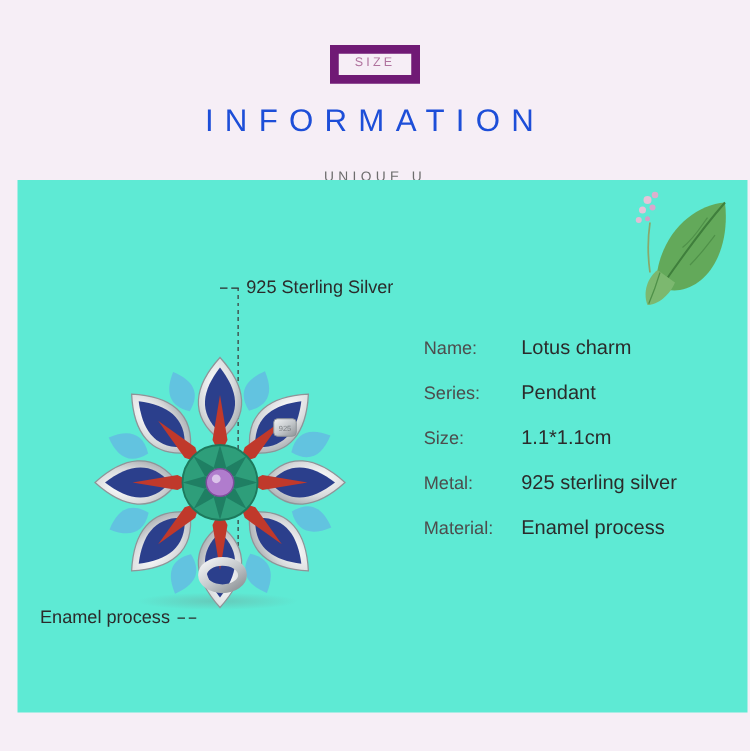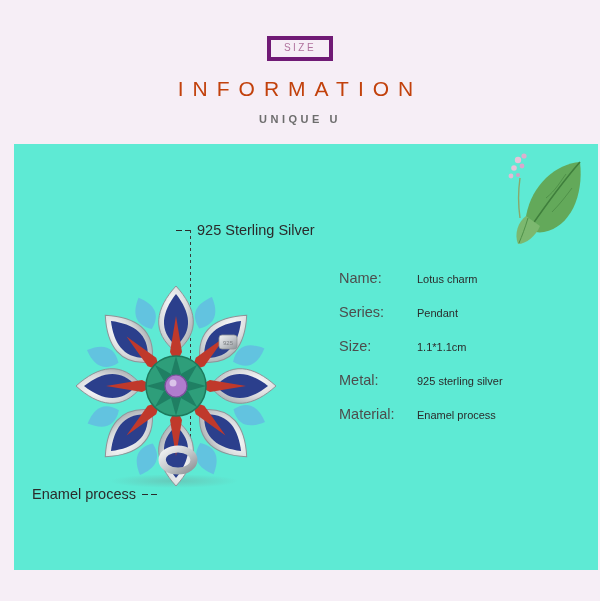--- a/index.html
+++ b/index.html
@@ -26,40 +26,39 @@
     top: 0;
     left: 0;
     width: 600px;
     height: 140px;
     text-align: center;
   }
   .size-badge {
     display: inline-block;
     margin-top: 36px;
     padding: 3px 13px 4px 13px;
-    border: 4px solid #701a75;
+    border: 7px solid #701a75;
     color: #b0739e;
     font-size: 10px;
     letter-spacing: 2.5px;
     line-height: 1;
     background: transparent;
   }
   .info-title {
     margin-top: 16px;
-    color: #c2410c;
-    font-size: 21px;
+    color: #1d4ed8;
+    font-size: 25px;
     letter-spacing: 9px;
     font-weight: 400;
   }
   .info-sub {
-    margin-top: 12px;
+    margin-top: 24px;
     color: #6d6d6d;
     font-size: 11px;
     letter-spacing: 3.5px;
-    font-weight: bold;
   }
 
   
   .card {
     position: absolute;
     left: 14px;
     top: 144px;
     width: 584px;
     height: 426px;
     background: #5eead4;
@@ -155,21 +154,21 @@
     margin-bottom: 18px;
   }
   .spec-key {
     width: 78px;
     flex: 0 0 78px;
     color: #4d4d4d;
     font-size: 14.5px;
   }
   .spec-val {
     color: #2b2b2b;
-    font-size: 11px;
+    font-size: 16px;
   }
   .spec-extra {
     margin-left: 78px;
     color: #2b2b2b;
     font-size: 14.5px;
     margin-bottom: 18px;
   }
 </style>
 </head>
 <body>

